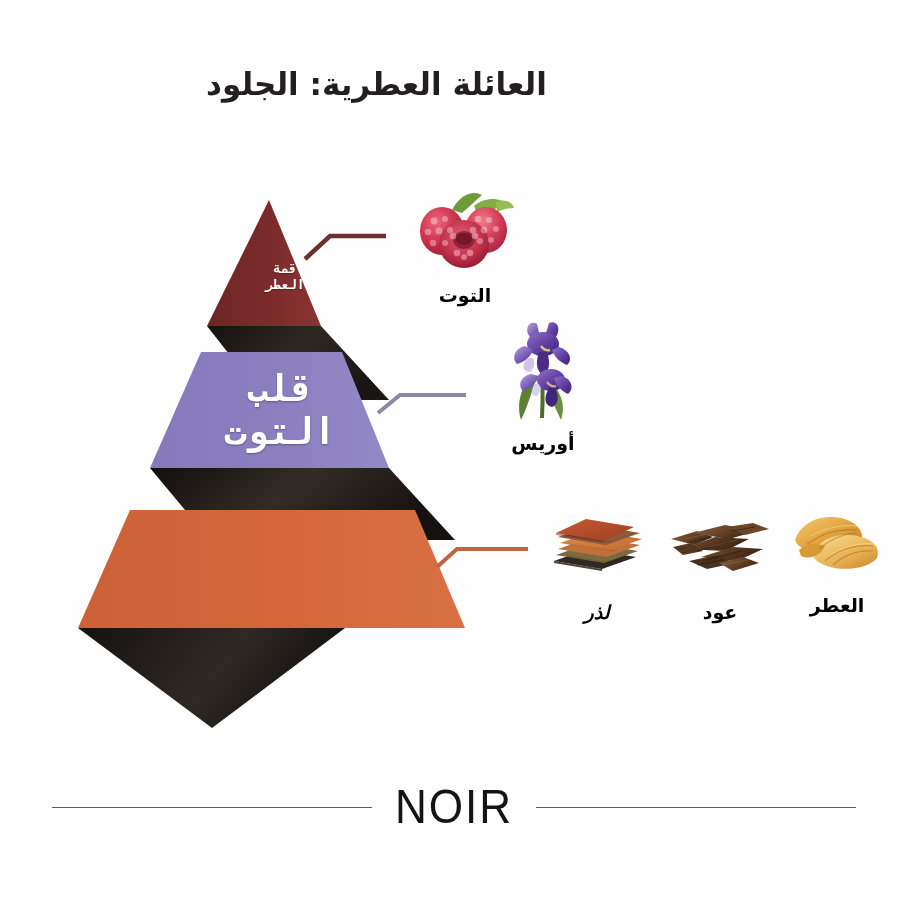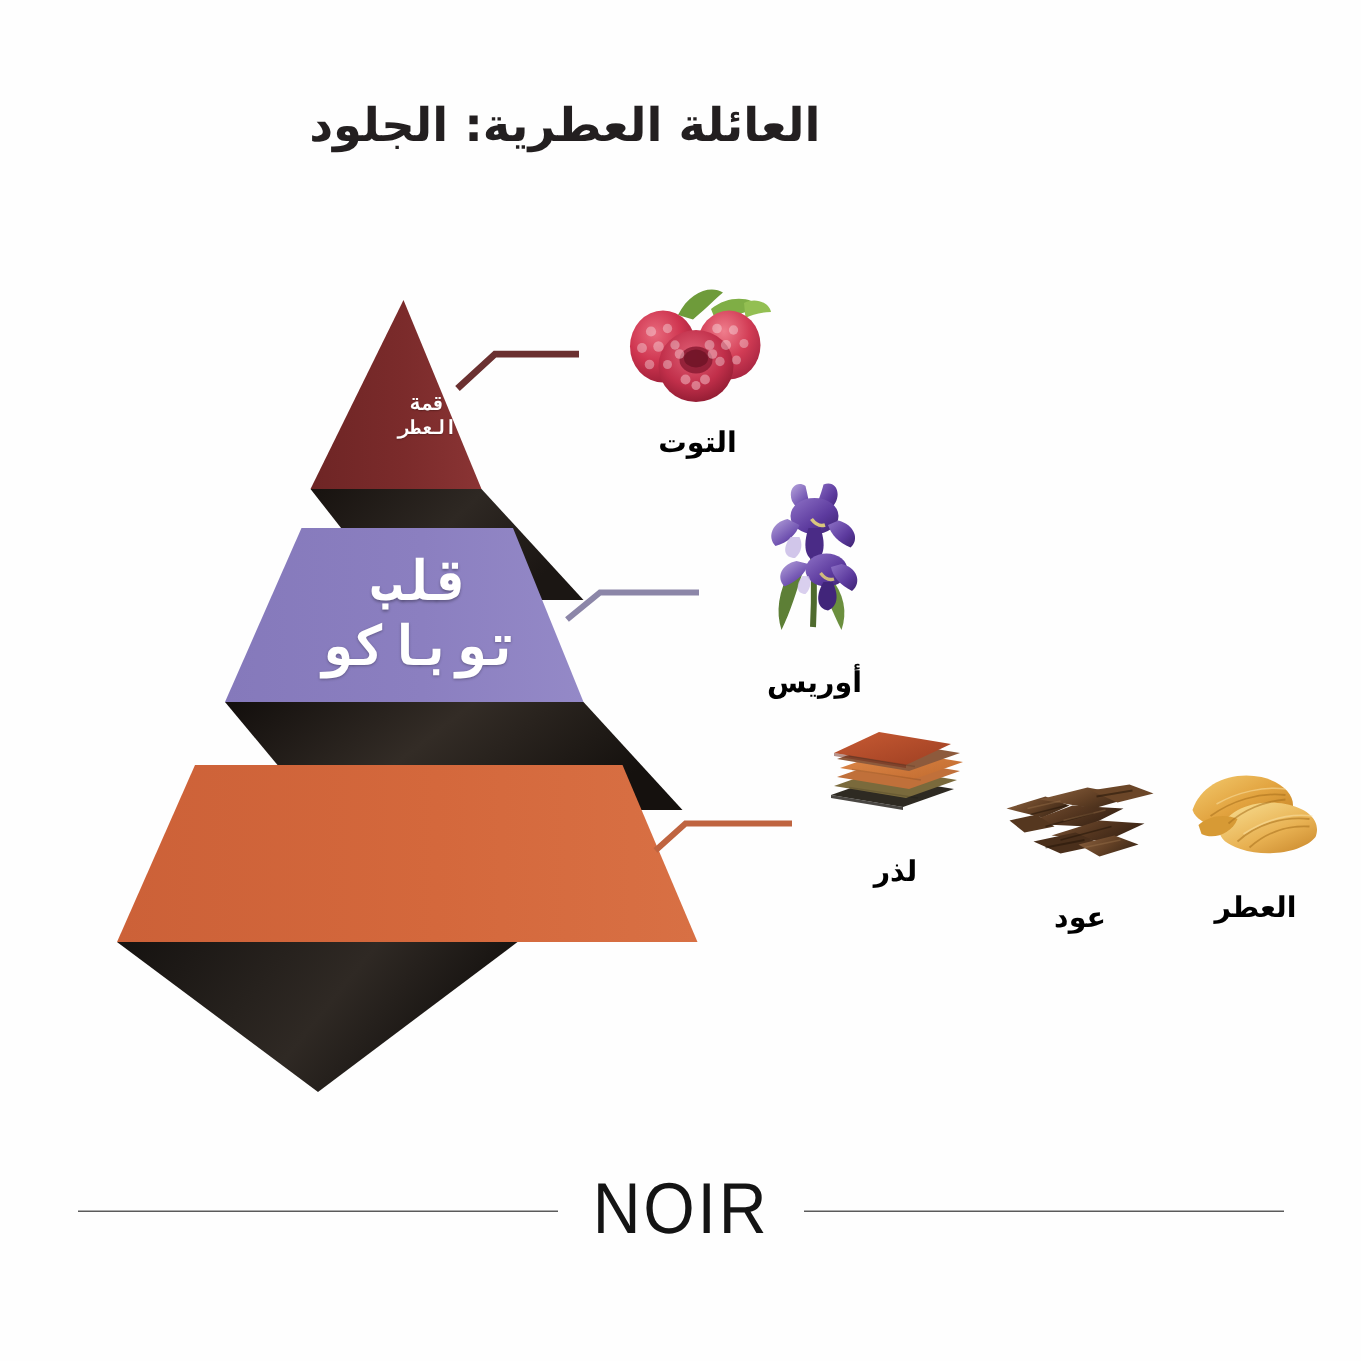--- a/index.html
+++ b/index.html
@@ -87,32 +87,32 @@
     margin-top: 6px;
     font-size: 19px;
     font-weight: 700;
     color: #000000;
     direction: rtl;
     white-space: nowrap;
   }
 
   #note-berry  { left: 390px; top: 186px; width: 150px; }
   #note-orris  { left: 468px; top: 318px; width: 150px; }
-  #note-leather{ left: 532px; top: 482px; width: 130px; }
+  #note-leather{ left: 532px; top: 513px; width: 130px; font-style: italic; }
   #note-oud    { left: 655px; top: 513px; width: 130px; }
   #note-tobacco{ left: 772px; top: 506px; width: 130px; }
 
   #note-berry   .art { width: 106px; height: 84px; }
   #note-orris   .art { width: 92px;  height: 104px; }
   #note-leather .art { width: 106px; height: 72px; }
   #note-oud     .art { width: 106px; height: 72px; }
   #note-tobacco .art { width: 100px; height: 72px; }
 
   #note-berry   .cap { margin-top: 14px; }
-  #note-orris   .cap { margin-top: 22px; }
+  #note-orris   .cap { margin-top: 10px; }
   #note-leather .cap,
   #note-oud     .cap,
   #note-tobacco .cap { margin-top: 16px; }
 
   
   .brand-wrap {
     position: absolute;
     left: 0;
     top: 783px;
     width: 907px;
@@ -190,21 +190,21 @@
     <polygon points="130,510 415,510 465,628 78,628" fill="url(#faceBase)"></polygon>
 
     <polyline points="305,259 330,236 386,236" fill="none" stroke="#6B3030" stroke-width="4.5" stroke-linejoin="miter" stroke-linecap="butt"></polyline>
     <polyline points="378,413 400,395 466,395" fill="none" stroke="#8C86A8" stroke-width="4" stroke-linejoin="miter" stroke-linecap="butt"></polyline>
     <polyline points="437,567 457,549 528,549" fill="none" stroke="#BF6440" stroke-width="4" stroke-linejoin="miter" stroke-linecap="butt"></polyline>
   </svg>
 
   <div class="layer-label" id="lbl-top">قمة
 العطر</div>
   <div class="layer-label" id="lbl-mid">قلب
-توباكو</div>
+التوت</div>
 </div>
 
 <div class="note" id="note-berry">
   <div class="art">
     <svg viewBox="0 0 106 84" width="106" height="84" xmlns="http://www.w3.org/2000/svg">
       <defs>
         <radialGradient id="rbA" cx="38%" cy="32%" r="72%">
           <stop offset="0%" stop-color="#e8697c"></stop>
           <stop offset="55%" stop-color="#cf3550"></stop>
           <stop offset="100%" stop-color="#9e1f38"></stop>

